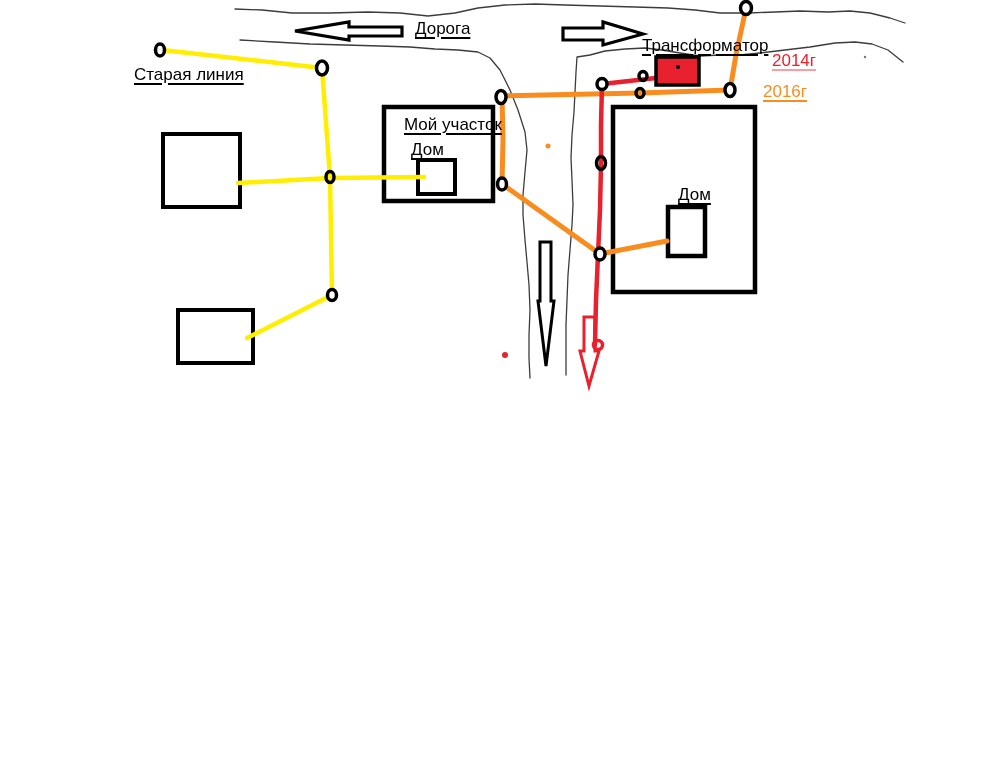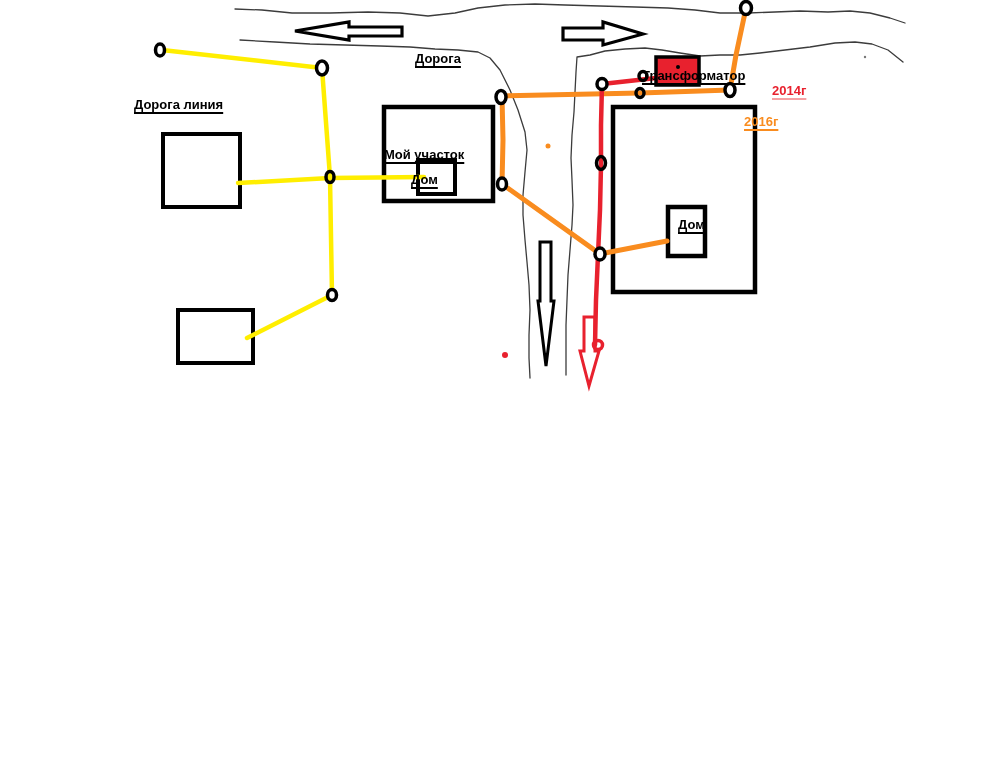--- a/index.html
+++ b/index.html
@@ -69,29 +69,28 @@
     stroke: var(--outline, #000000);
     stroke-width: 3.5;
   }
   .pole-open {
     fill: none;
     stroke: var(--outline, #000000);
     stroke-width: 3.5;
   }
   .label {
     position: absolute;
-    font-size: 13px;
-    font-weight: bold;
+    font-size: 17px;
+    font-weight: normal;
     color: #000000;
     white-space: nowrap;
     text-decoration: underline;
     text-decoration-thickness: 1.5px;
     text-underline-offset: 3px;
     line-height: 1;
-    margin-top: 32px;
   }
   .label-red {
     color: var(--line-2014, #ED1C24);
     text-decoration-color: var(--underline-2014, #F5A0A3);
   }
   .label-orange {
     color: var(--line-2016, #FF7F27);
     text-decoration-color: var(--line-2016, #FF7F27);
   }
 </style>
@@ -149,21 +148,21 @@
     <ellipse class="pole" cx="600" cy="254" rx="5" ry="6"></ellipse>
     <ellipse class="pole" cx="602" cy="84" rx="5" ry="5.5"></ellipse>
     <ellipse class="pole-open" cx="640" cy="93" rx="4" ry="4.5"></ellipse>
     <ellipse class="pole-open" cx="643" cy="76" rx="4" ry="4.5"></ellipse>
     <ellipse class="pole-open" cx="601" cy="163" rx="4.5" ry="6.5"></ellipse>
     <ellipse class="pole" cx="730" cy="90" rx="5" ry="6.5"></ellipse>
     <ellipse class="pole" cx="746" cy="8" rx="5.5" ry="6.5"></ellipse>
   </svg>
 
   <div class="label" style="left:415px; top:20px;">Дорога</div>
-  <div class="label" style="left:134px; top:66px;">Дорога линия</div>
-  <div class="label" style="left:384px; top:116px;">Мой участок</div>
+  <div class="label" style="left:134px; top:66px;">Старая линия</div>
+  <div class="label" style="left:404px; top:116px;">Мой участок</div>
   <div class="label" style="left:411px; top:141px;">Дом</div>
   <div class="label" style="left:642px; top:37px;">Трансформатор</div>
   <div class="label label-red" style="left:772px; top:52px;">2014г</div>
-  <div class="label label-orange" style="left:744px; top:83px;">2016г</div>
+  <div class="label label-orange" style="left:763px; top:83px;">2016г</div>
   <div class="label" style="left:678px; top:186px;">Дом</div>
 
 </div>
 
 </body></html>

